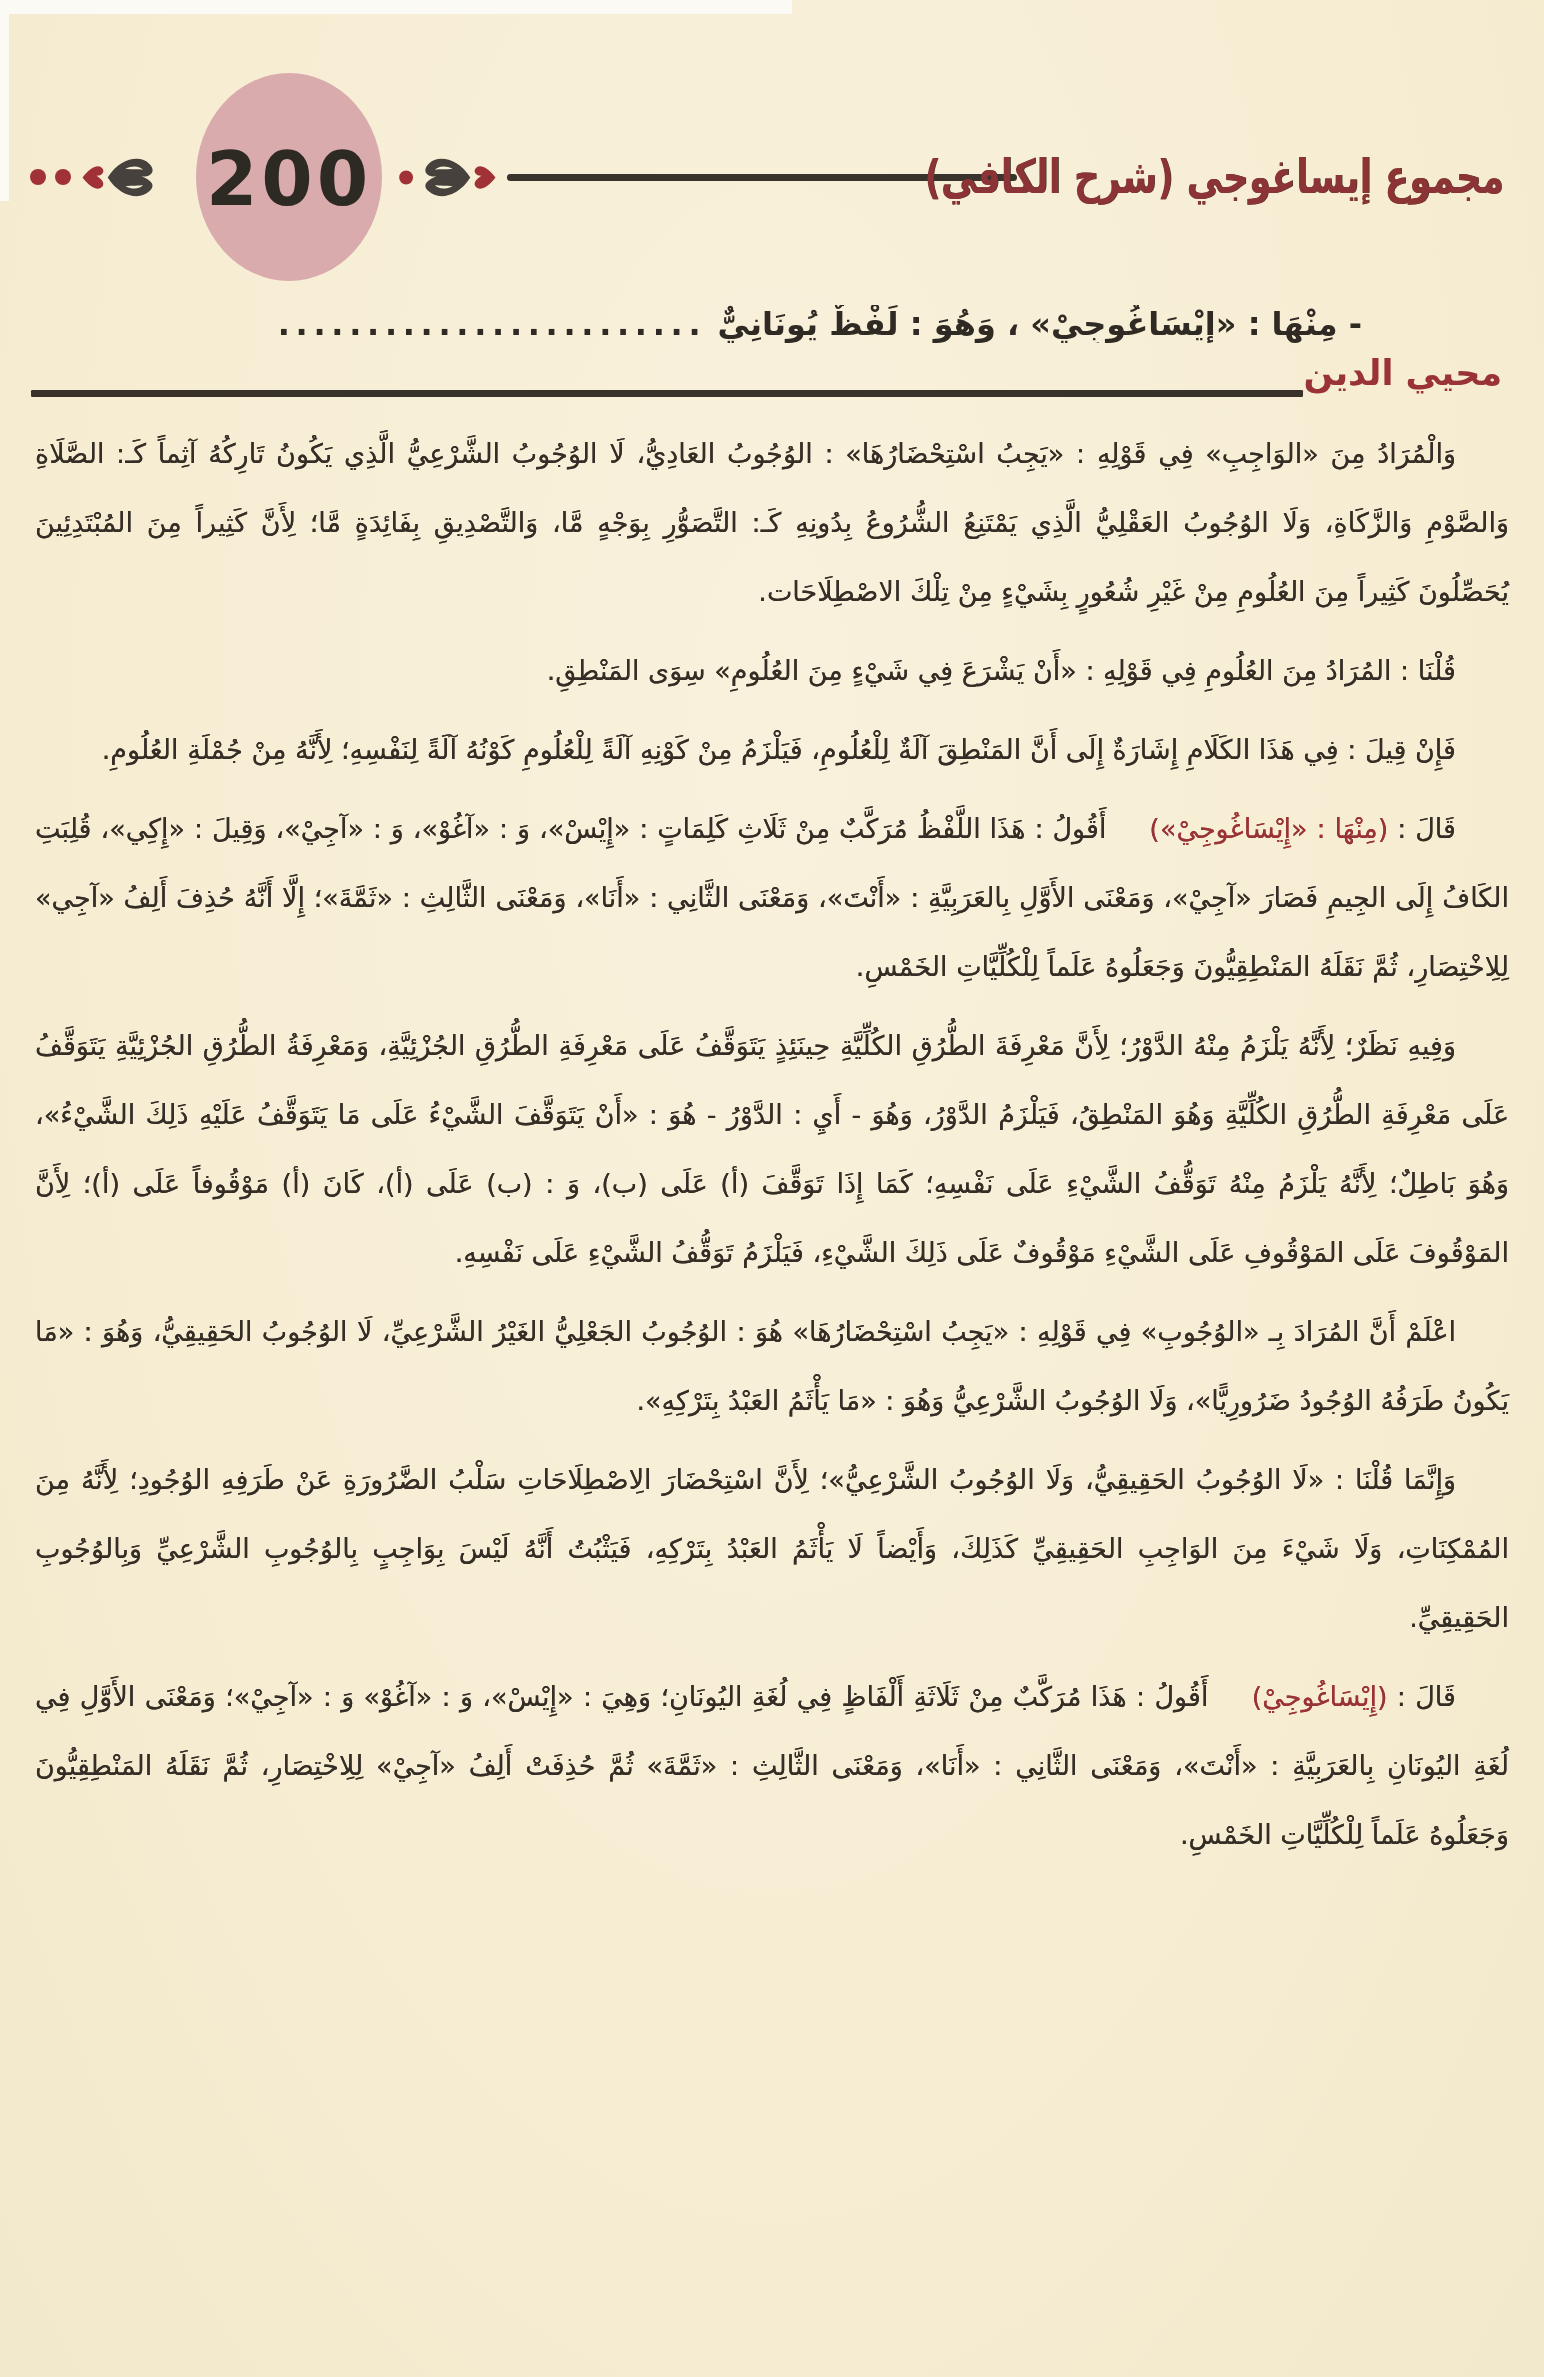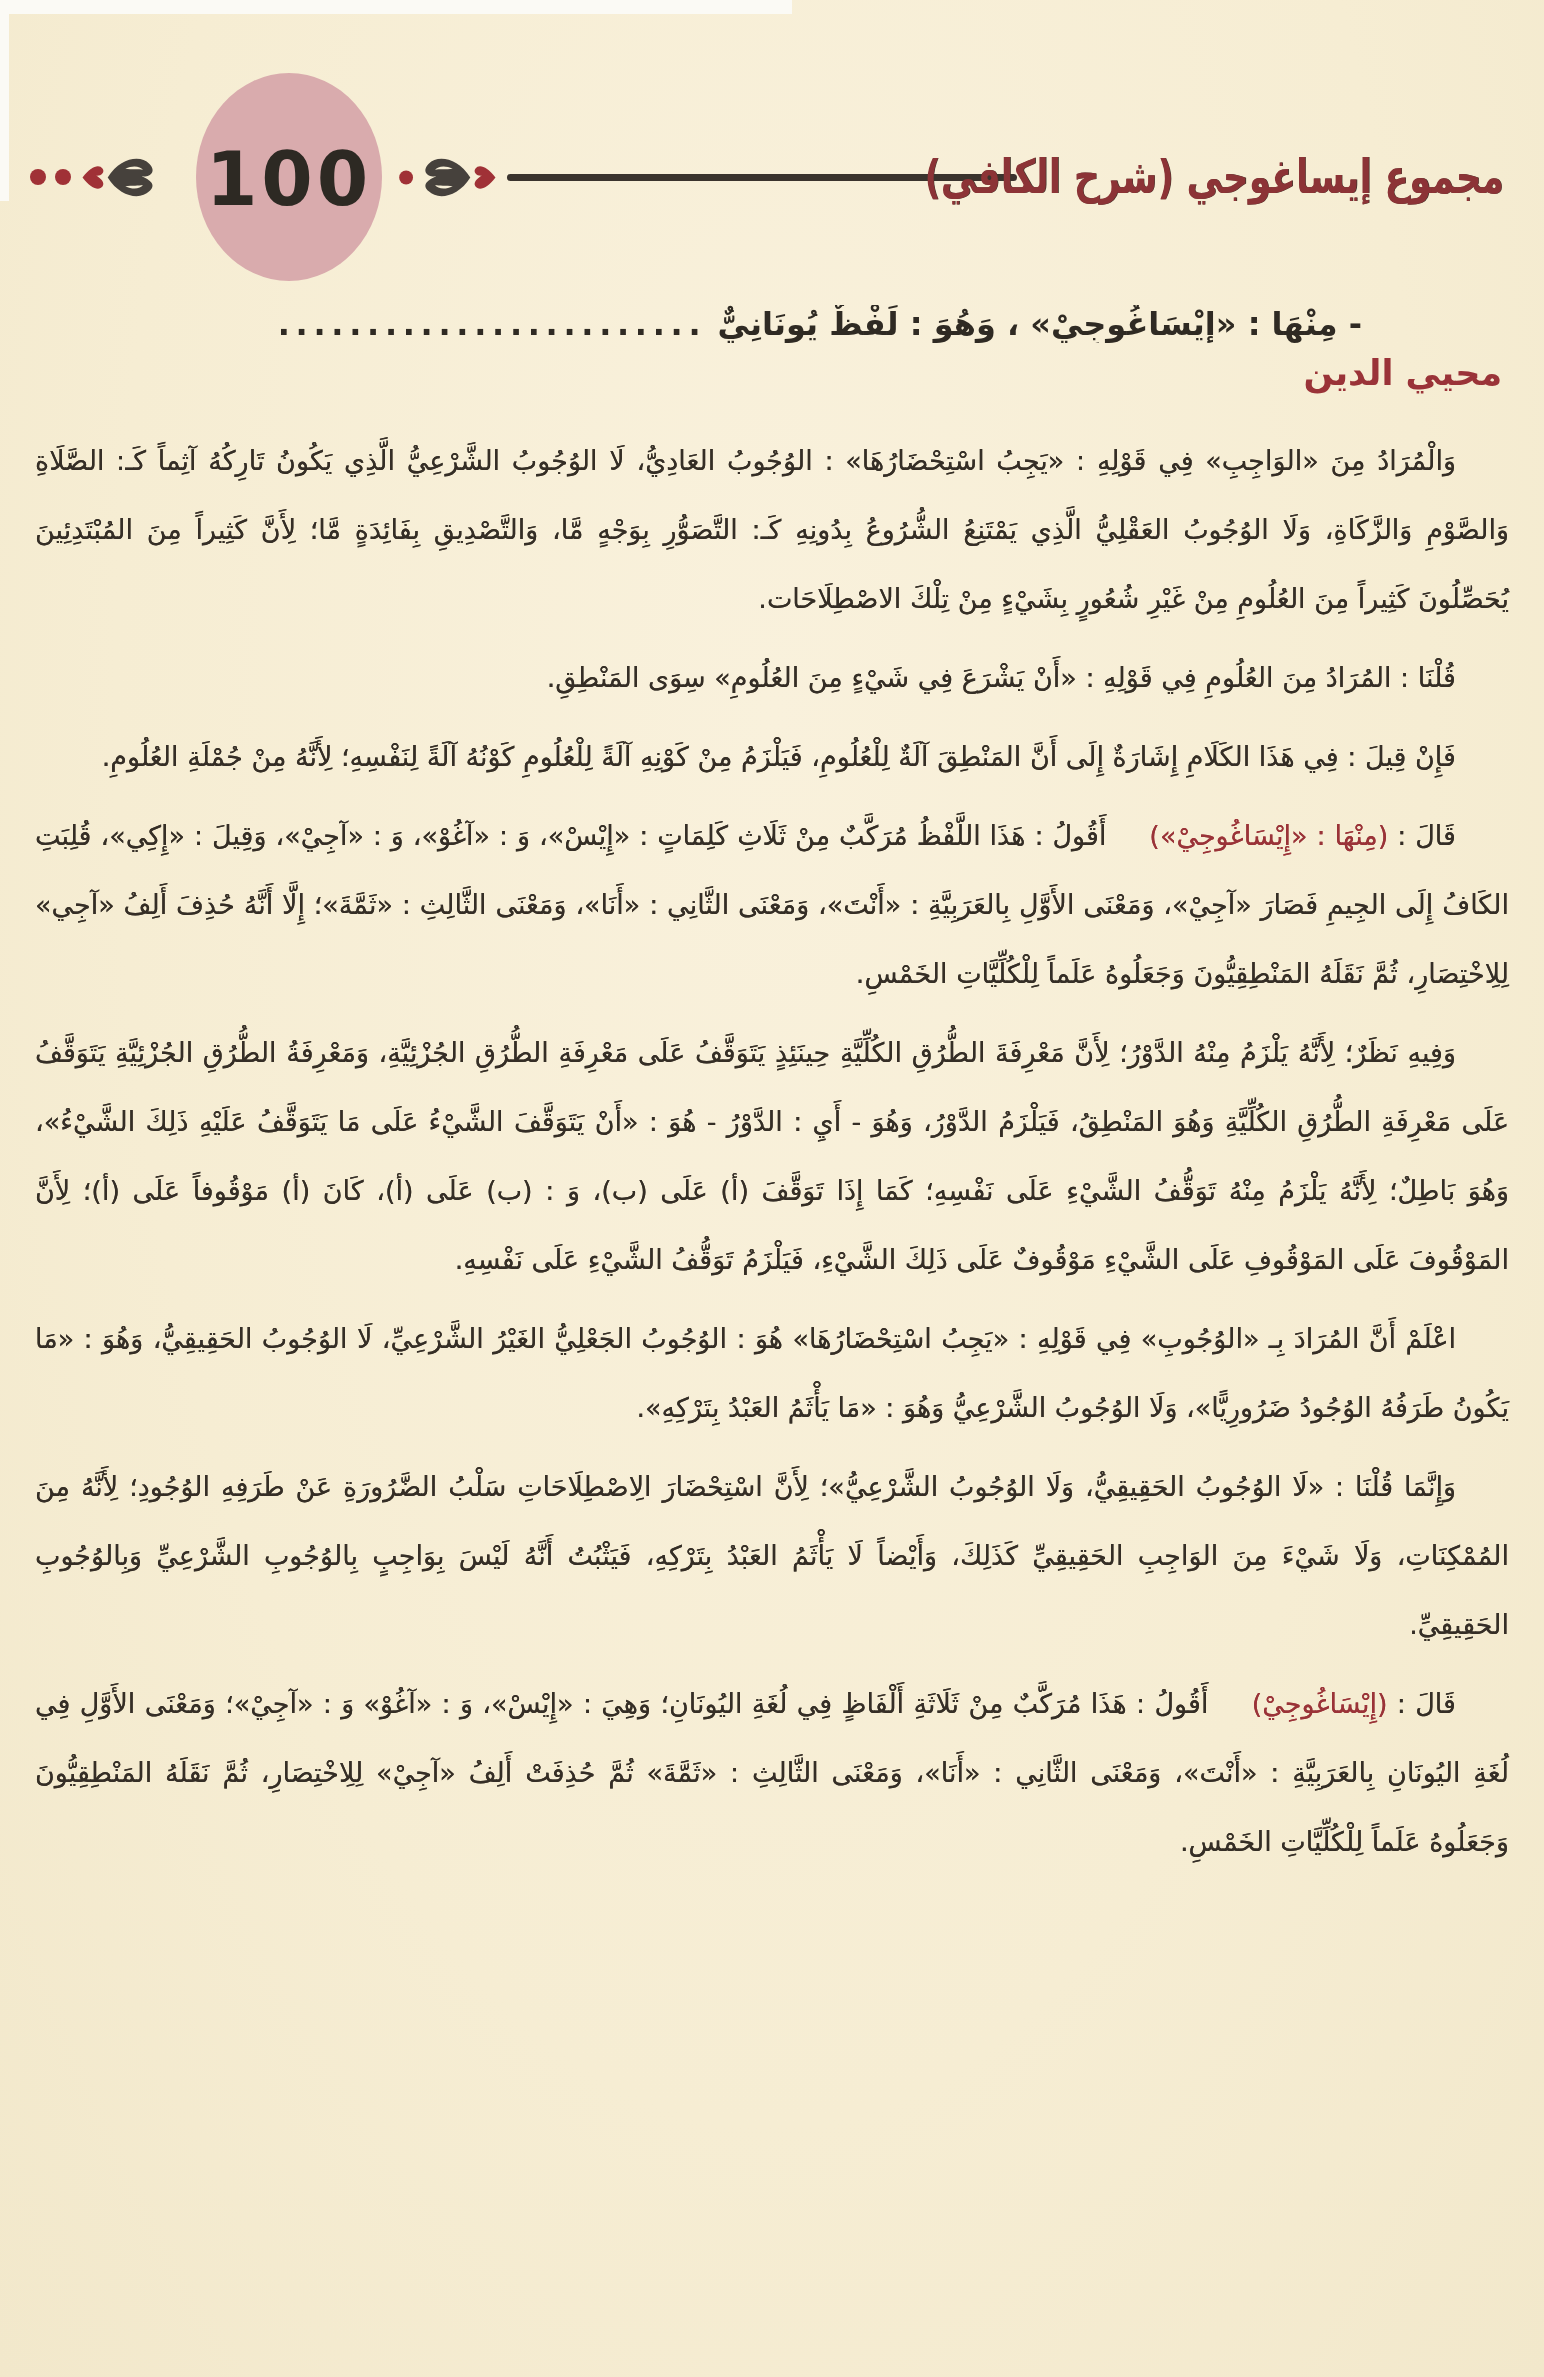--- a/index.html
+++ b/index.html
@@ -41,21 +41,21 @@
 
   
   .matn{
     margin:21.4px 182px 0 208px;
     font-size:32px;font-weight:bold;color:#2f2a23;
     display:flex;align-items:baseline;white-space:nowrap;overflow:hidden;
   }
   .matn .dotfill{letter-spacing:5.7px;margin-right:11.3px;font-weight:bold;}
 
   
-  .sec-head{display:flex;align-items:flex-start;flex-direction:column;}
+  .sec-head{display:flex;align-items:flex-end;}
   .sec-head .label{
     flex:0 0 auto;font-size:35px;font-weight:bold;color:#9a3338;
     line-height:1;transform:translateY(-6.3px);padding-right:8.8px;
   }
   .sec-head .sec-rule{flex:1 1 auto;height:7.5px;background:#39322b;border-radius:1.3px;}
   .sec-head.first{margin:19px 33px 21.4px 31px;}
   .sec-head.second{margin:33px 33px 22.6px 0;}
 
   
   .paras{margin:0 35px;}
@@ -81,21 +81,21 @@
 
     <svg class="orn" width="107" height="53" viewBox="0 0 170 84" style="transform:scaleX(-1);">
       <path fill="#a03136" d="M4,42 C18,24 30,20 36,28 C40,34 33,40 26,39 C33,44 40,50 36,56 C30,64 18,60 4,42 Z"></path>
       <path fill="#46413c" d="M44,42 C64,10 96,6 110,20 C122,32 112,42 98,40 C112,46 122,54 110,64 C96,78 64,74 44,42 Z"></path>
       <path fill="#f7efd7" d="M72,28 C84,22 96,24 100,30 C94,28 82,30 72,28 Z"></path>
       <path fill="#f7efd7" d="M72,56 C84,62 96,60 100,54 C94,56 82,54 72,56 Z"></path>
       <circle fill="#a03136" cx="146" cy="42" r="11"></circle>
     </svg>
 
     <div class="badge">
-      <span>100</span>
+      <span>200</span>
     </div>
 
     <svg class="orn" width="107" height="53" viewBox="0 0 170 84">
       <path fill="#a03136" d="M4,42 C18,24 30,20 36,28 C40,34 33,40 26,39 C33,44 40,50 36,56 C30,64 18,60 4,42 Z"></path>
       <path fill="#46413c" d="M44,42 C64,10 96,6 110,20 C122,32 112,42 98,40 C112,46 122,54 110,64 C96,78 64,74 44,42 Z"></path>
       <path fill="#f7efd7" d="M72,28 C84,22 96,24 100,30 C94,28 82,30 72,28 Z"></path>
       <path fill="#f7efd7" d="M72,56 C84,62 96,60 100,54 C94,56 82,54 72,56 Z"></path>
     </svg>
 
     <div class="dots2">

